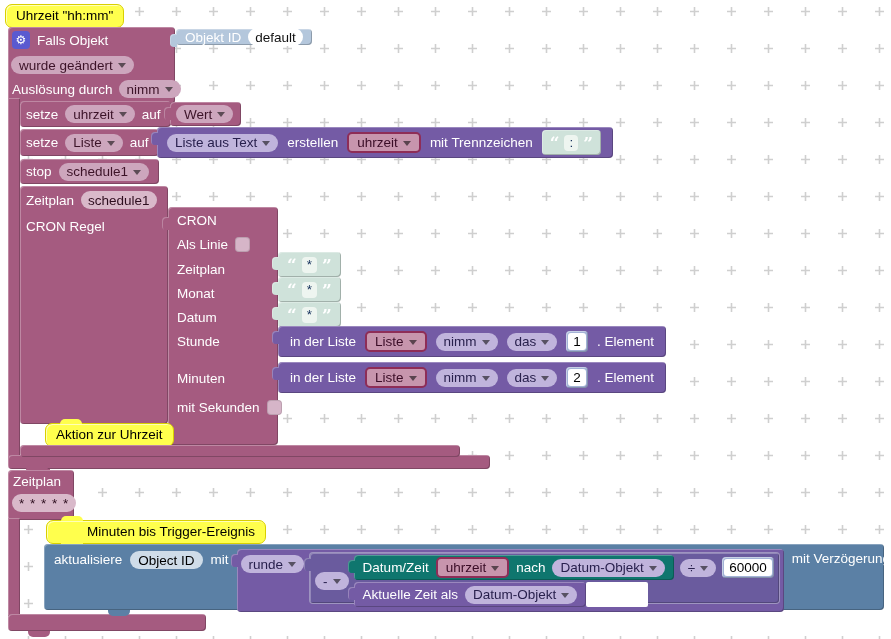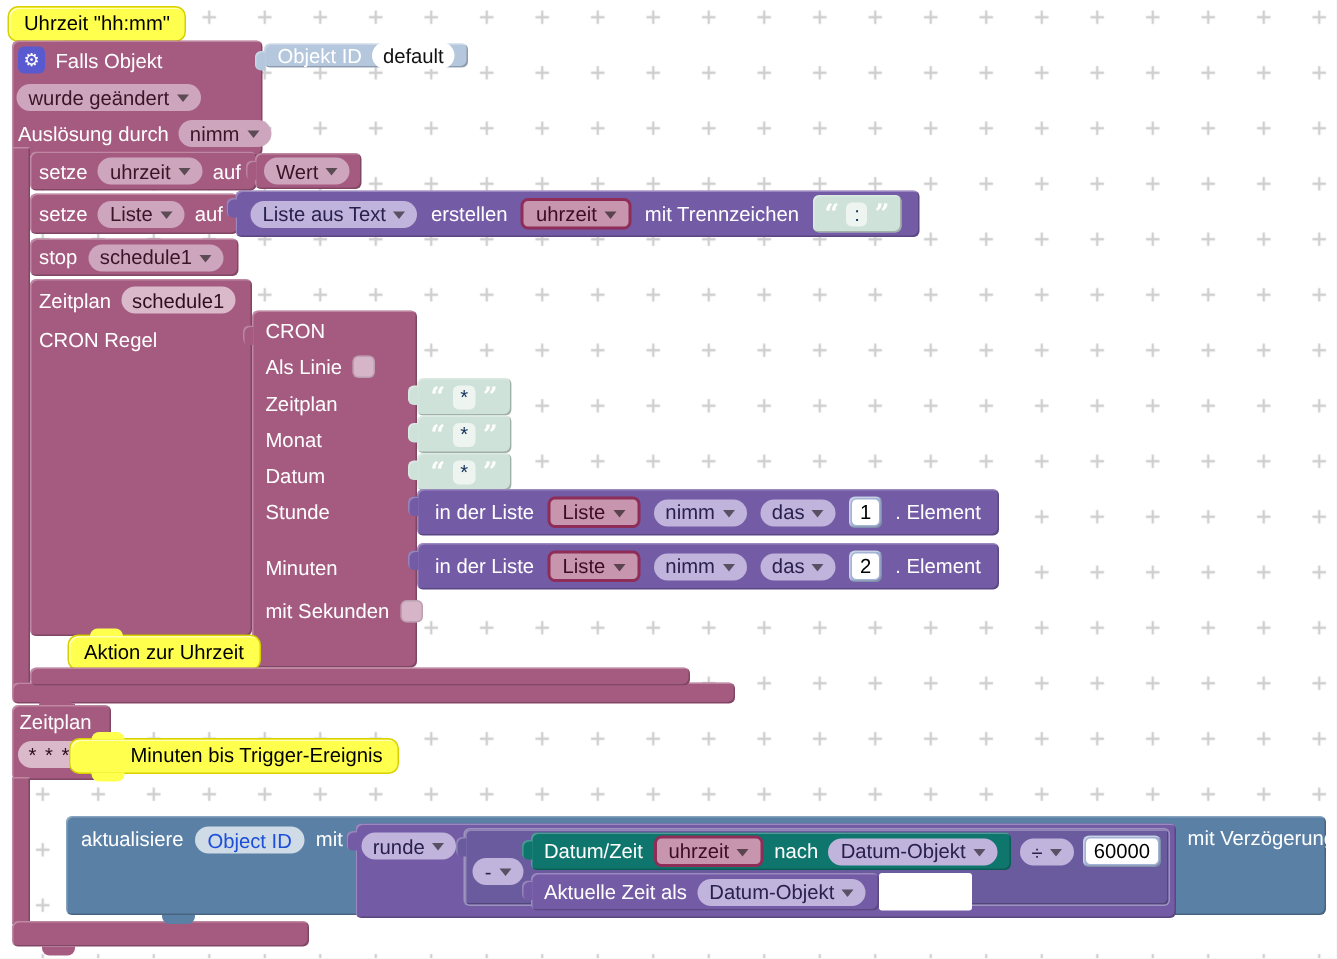--- a/index.html
+++ b/index.html
@@ -26,21 +26,21 @@
 
   .row { display:flex; align-items:center; gap:7px; }
 
   .chip {
     display:inline-flex; align-items:center; gap:5px;
     border-radius:10px; padding:1.5px 8px; line-height:15px;
     white-space:nowrap;
   }
   .chip-mauve { background:#cda6bd; color:#3c1328; }
   .chip-violet{ background:#c0b4dc; color:#28204d; }
-  .chip-blue  { background:#cfdce8; color:#1d4ed8; }
+  .chip-blue  { background:#cfdce8; color:#000000; }
   .field {
     display:inline-block; border-radius:9px; padding:1.5px 7px; line-height:15px;
   }
   .field-white { background:#ffffff; color:#111; }
   .field-pink  { background:#d9b9ca; color:#2e0e1f; }
 
   .arr { width:0; height:0; border-left:4px solid transparent;
          border-right:4px solid transparent; border-top:5px solid rgba(0,0,0,.55);
          display:inline-block; margin-top:1px; }
 
@@ -295,21 +295,21 @@
     </div>
     <div style="padding:5px 0 0 4px;">
       <span class="field field-pink" style="letter-spacing:1px;">* * * * *</span>
     </div>
   </div>
   <div class="blk mauve" style="left:8px;top:518px;width:12px;height:98px;border-radius:0;"></div>
   <div class="blk mauve" style="left:8px;top:614px;width:198px;height:17px;">
     <span class="tab-b" style="left:20px;"></span>
   </div>
 
-  <div class="comment" style="left:46px;top:492px;padding-left:40px;">
+  <div class="comment" style="left:46px;top:520px;padding-left:40px;">
     <span class="tab-t" style="left:14px;background:#ffff4d;"></span>
     <span>Minuten bis Trigger-Ereignis</span>
     <span class="tab-b" style="left:14px;background:#ffff4d;"></span>
   </div>
 
   <div class="blk blue" style="left:44px;top:544px;width:840px;height:66px;">
     <span class="tab-b" style="left:64px;"></span>
     <div class="row" style="align-items:flex-start;padding:5px 10px 0 10px;gap:8px;">
       <span style="margin-top:3px;">aktualisiere</span>
       <span class="chip chip-blue" style="margin-top:2px;">

